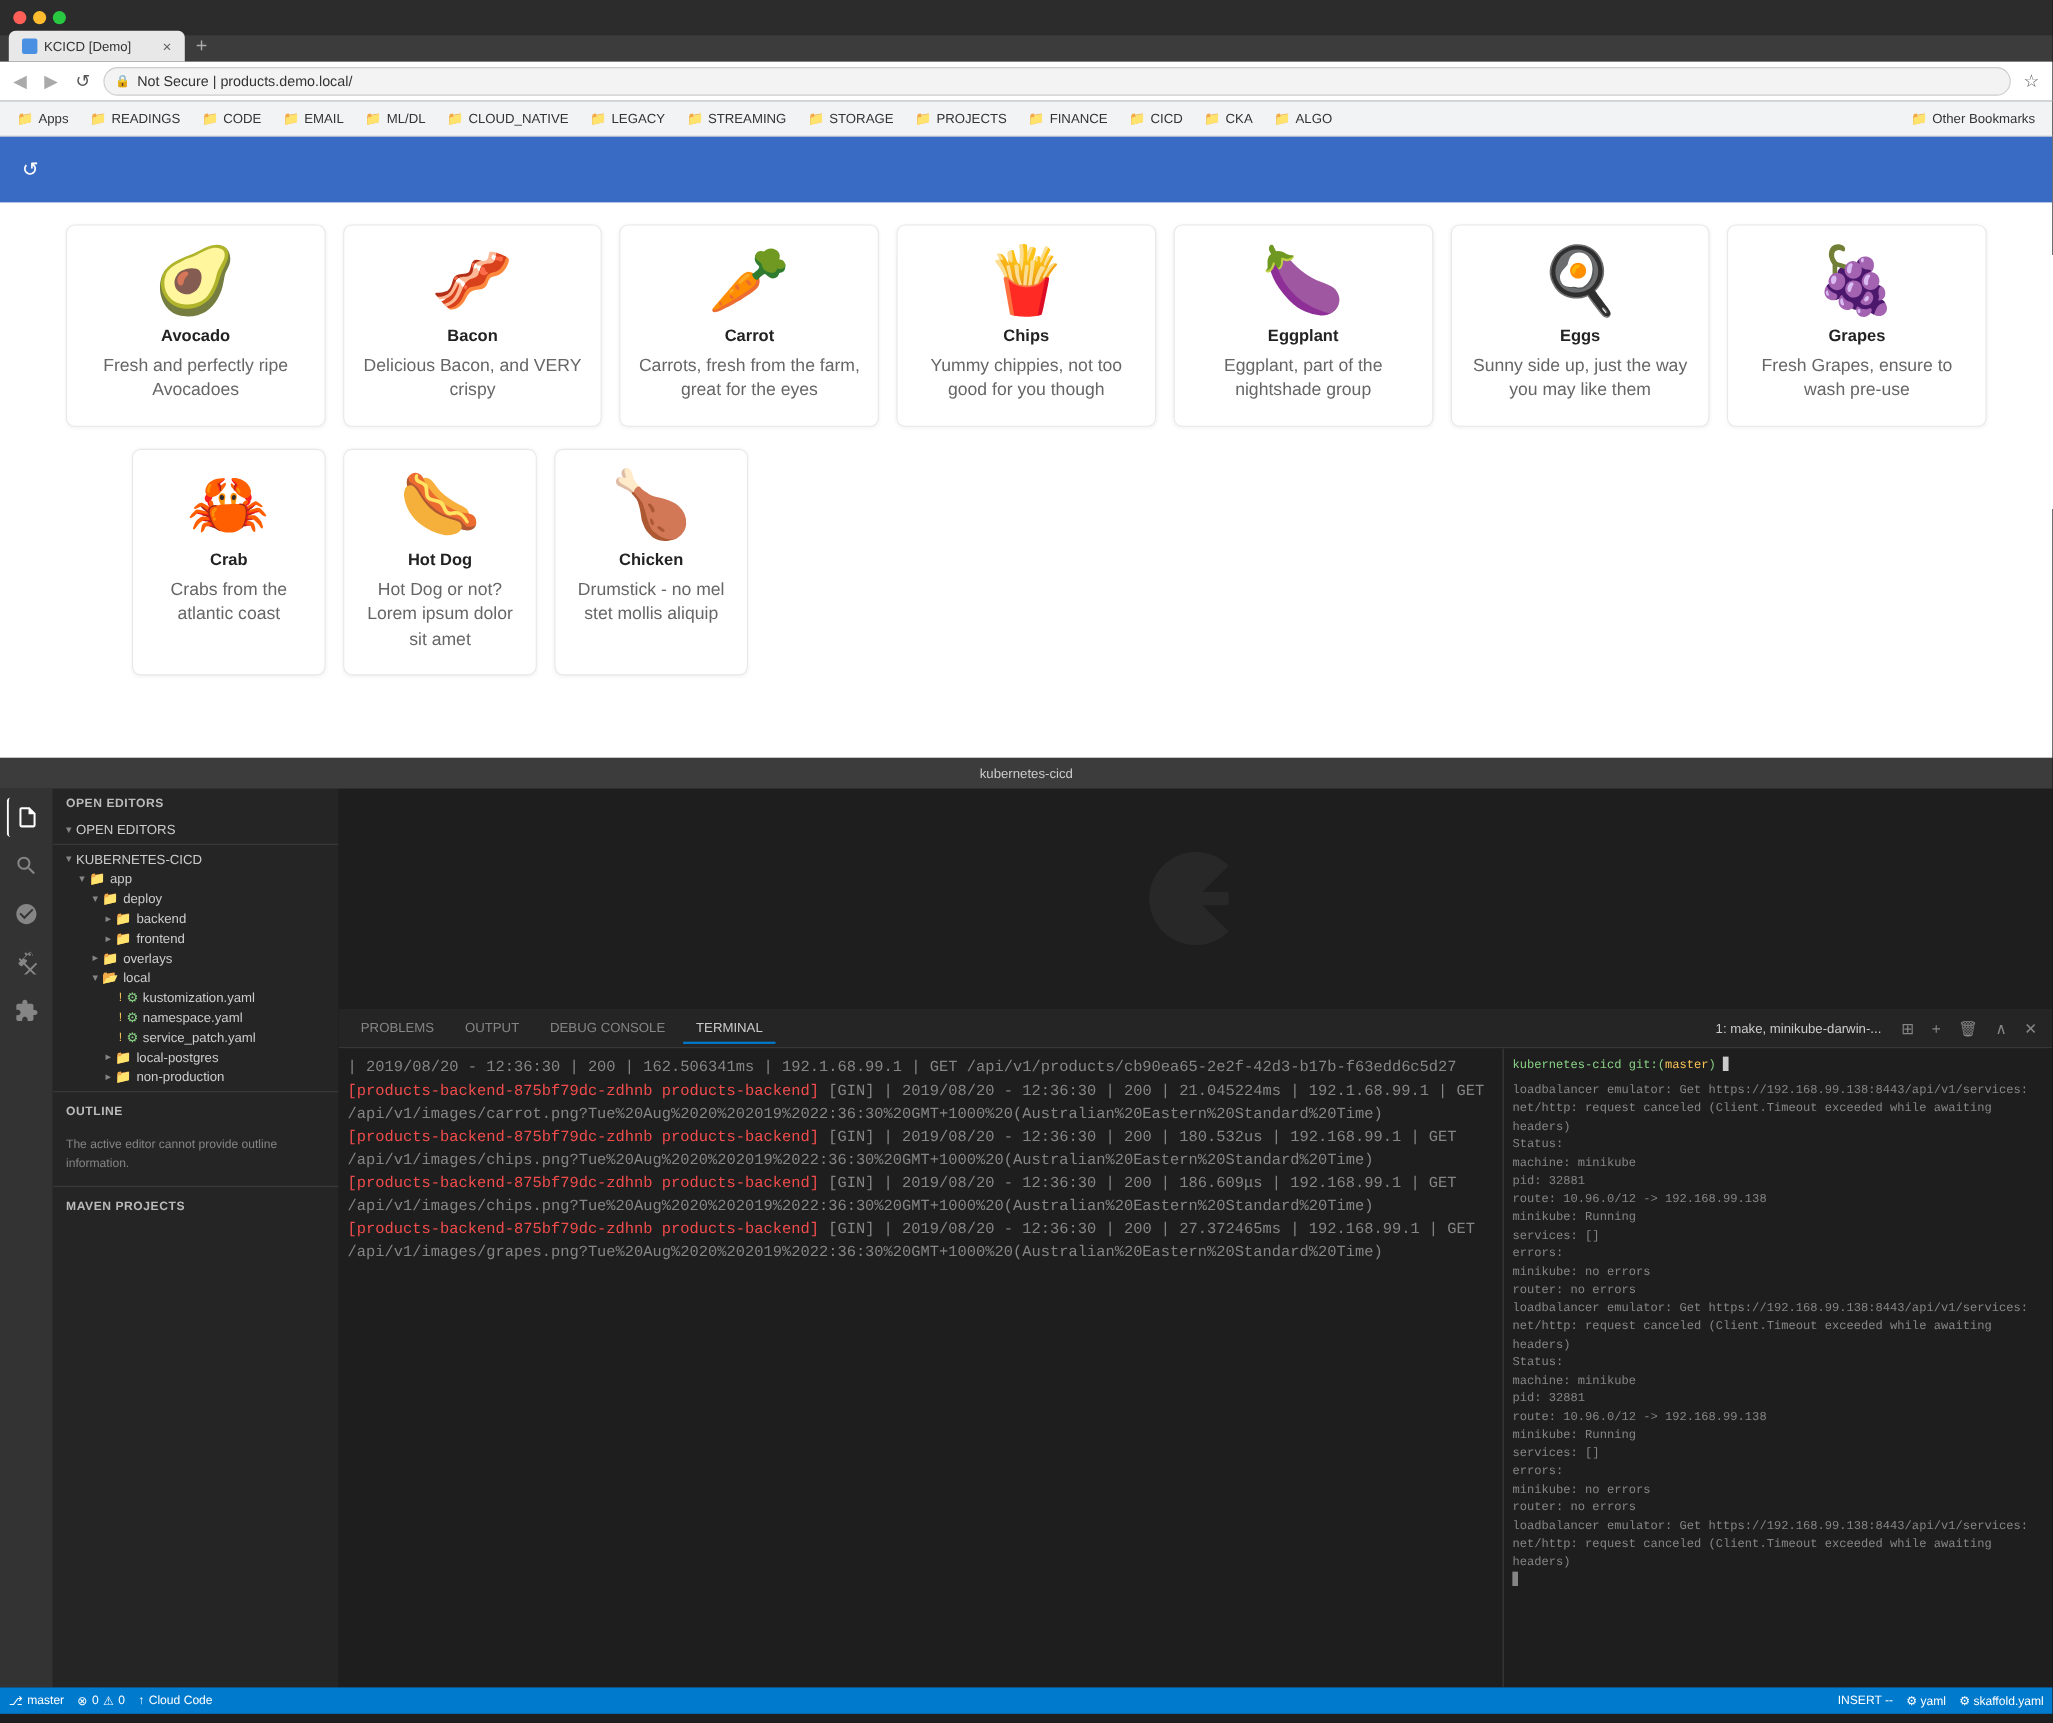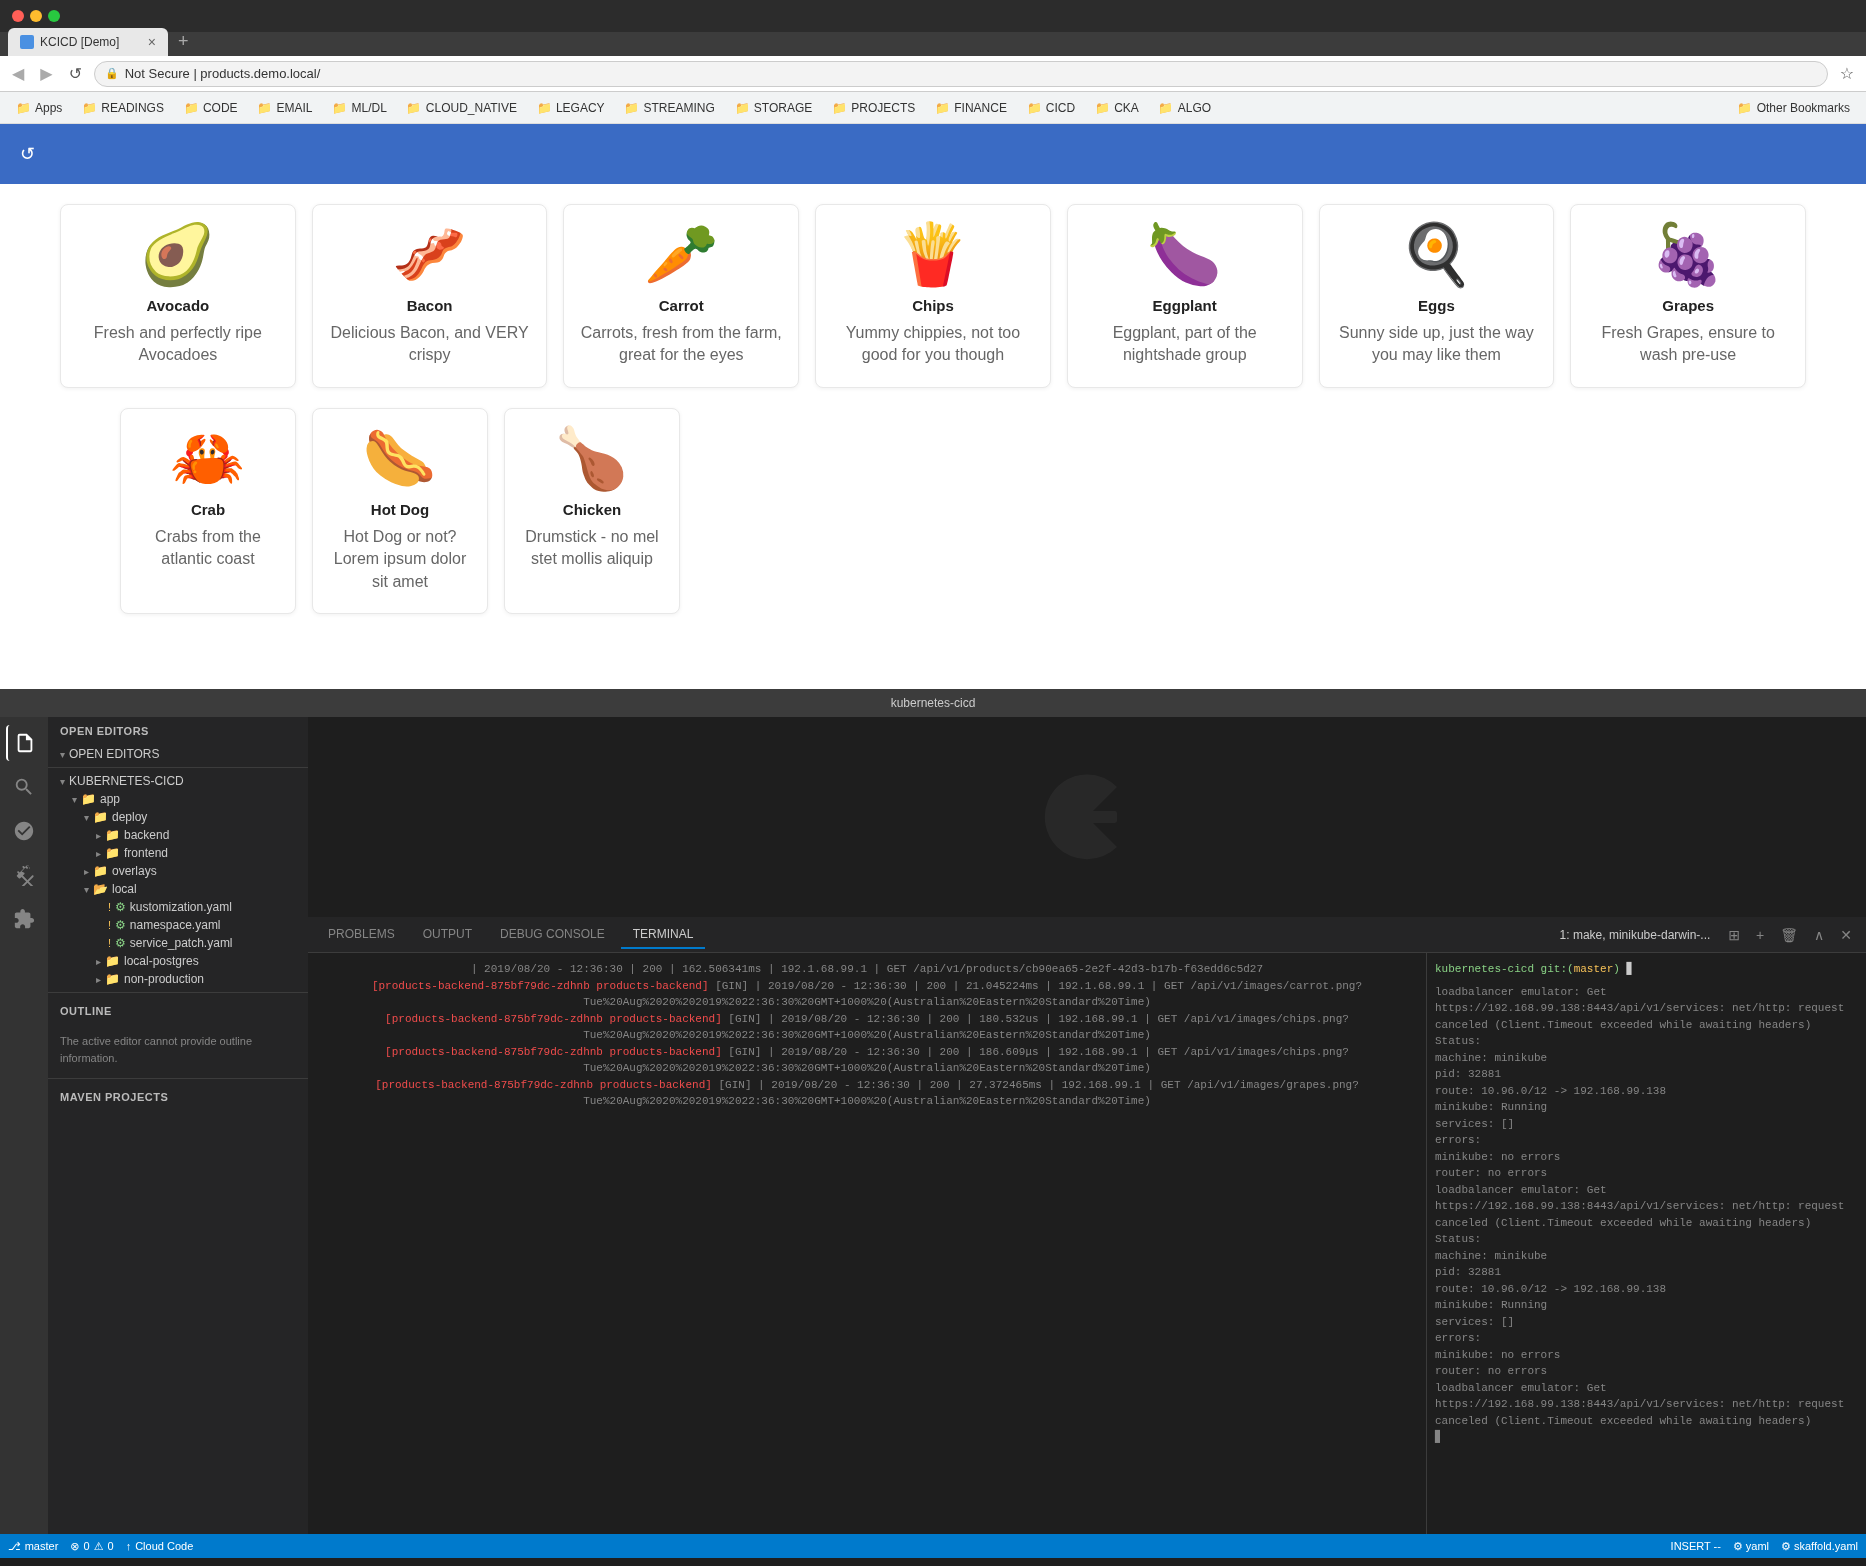--- a/index.html
+++ b/index.html
@@ -246,27 +246,26 @@
       display: flex;
       flex: 1;
       overflow: hidden;
     }
     .terminal-left {
       flex: 1;
       background: #1e1e1e;
       padding: 8px;
       overflow-y: auto;
       font-family: 'Menlo', 'Monaco', 'Courier New', monospace;
-      font-size: 11px;
+      font-size: 14px;
       color: #ccc;
       line-height: 1.5;
-      text-align: center;
     }
     .terminal-right {
-      width: 440px;
+      width: 500px;
       background: #1e1e1e;
       padding: 8px;
       overflow-y: auto;
       font-family: 'Menlo', 'Monaco', 'Courier New', monospace;
       font-size: 11px;
       color: #ccc;
       line-height: 1.5;
       border-left: 1px solid #3c3c3c;
     }
     .log-red { color: #f14c4c; }

